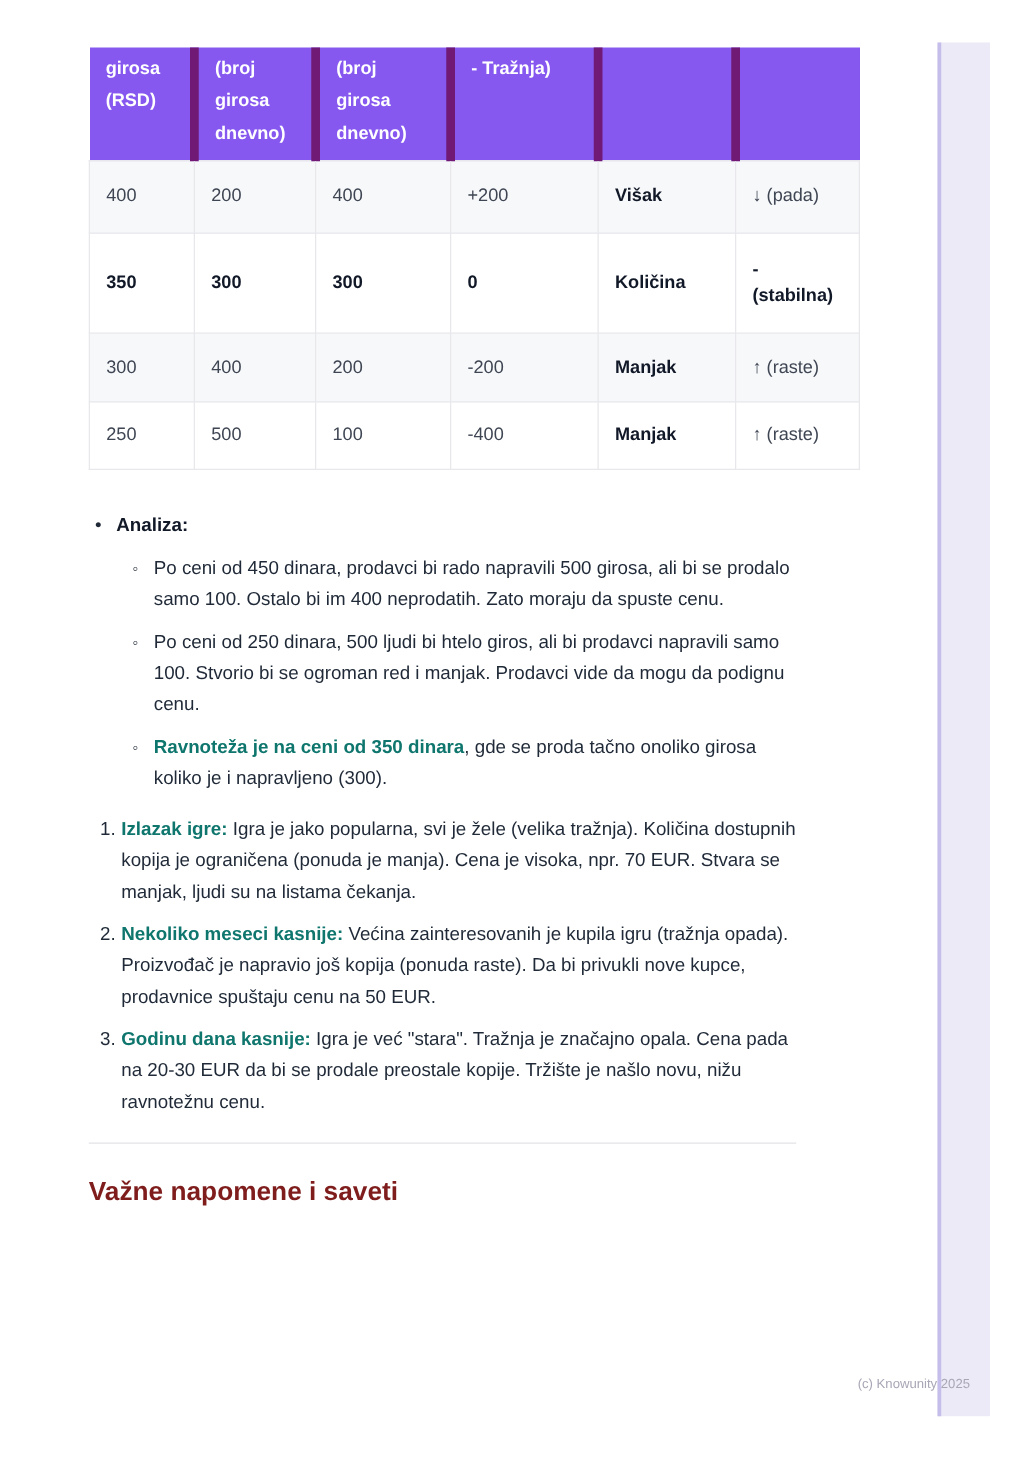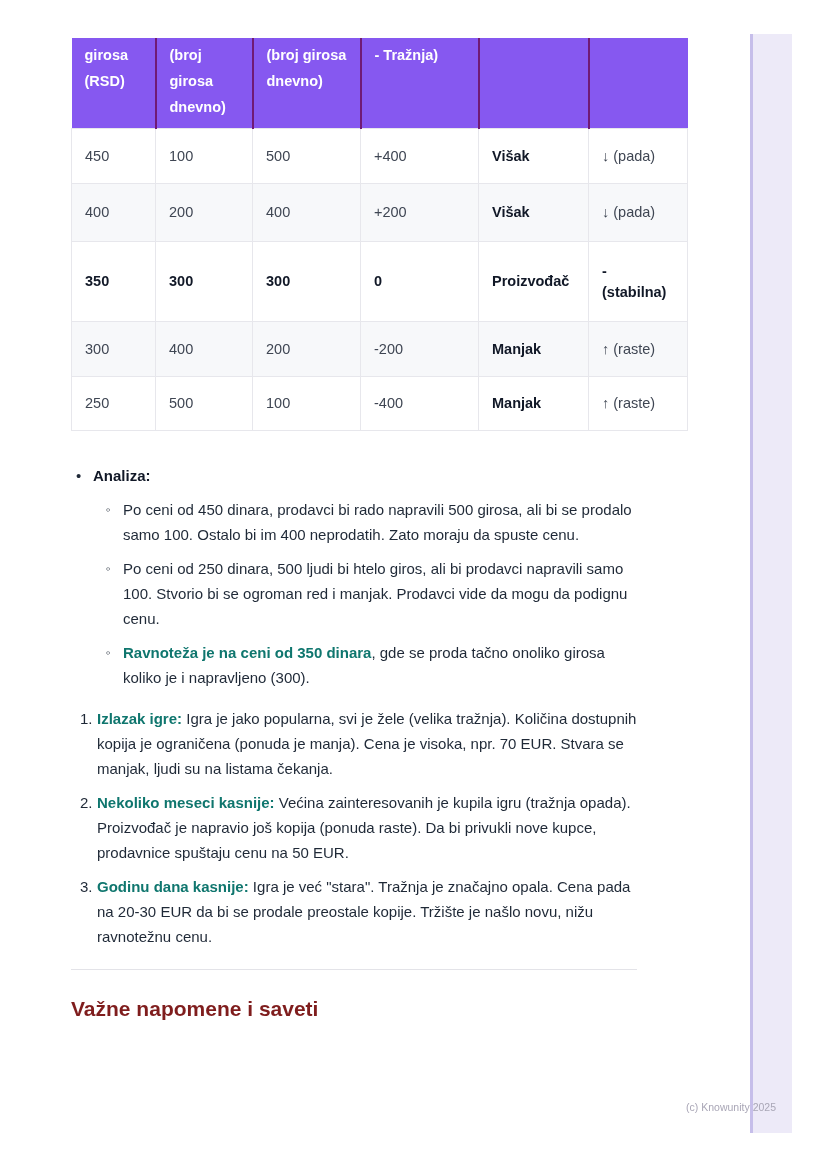--- a/index.html
+++ b/index.html
@@ -36,21 +36,21 @@
   .tbl th {
     background: #8658f0;
     color: #ffffff;
     font-weight: 600;
     font-size: 14.5px;
     line-height: 26px;
     text-align: left;
     vertical-align: top;
     padding: 4px 13px 8px 13px;
   }
-  .tbl th + th { border-left: 2px solid #701a75; margin-left: 16px; }
+  .tbl th + th { border-left: 7px solid #701a75; margin-left: 16px; }
   .tbl td {
     border: 1px solid #e7e7ec;
     font-size: 14.5px;
     color: #3f4653;
     vertical-align: middle;
     padding: 6px 13px;
     line-height: 21px;
     background: #ffffff;
   }
   .tbl tr.alt td { background: #f7f8fa; }
@@ -135,42 +135,34 @@
         <tr>
           <th>girosa (RSD)</th>
           <th>(broj girosa dnevno)</th>
           <th>(broj girosa dnevno)</th>
           <th>- Tražnja)</th>
           <th></th>
           <th></th>
         </tr>
       </thead>
       <tbody>
-        <tr class="r1">
-          <td>450</td>
-          <td>100</td>
-          <td>500</td>
-          <td>+400</td>
-          <td class="status">Višak</td>
-          <td>↓ (pada)</td>
-        </tr>
         <tr class="r2 alt">
           <td>400</td>
           <td>200</td>
           <td>400</td>
           <td>+200</td>
           <td class="status">Višak</td>
           <td>↓ (pada)</td>
         </tr>
         <tr class="r3 bold-row">
           <td>350</td>
           <td>300</td>
           <td>300</td>
           <td>0</td>
-          <td class="status">Proizvođač</td>
+          <td class="status">Količina</td>
           <td>- (stabilna)</td>
         </tr>
         <tr class="r4 alt">
           <td>300</td>
           <td>400</td>
           <td>200</td>
           <td>-200</td>
           <td class="status">Manjak</td>
           <td>↑ (raste)</td>
         </tr>

